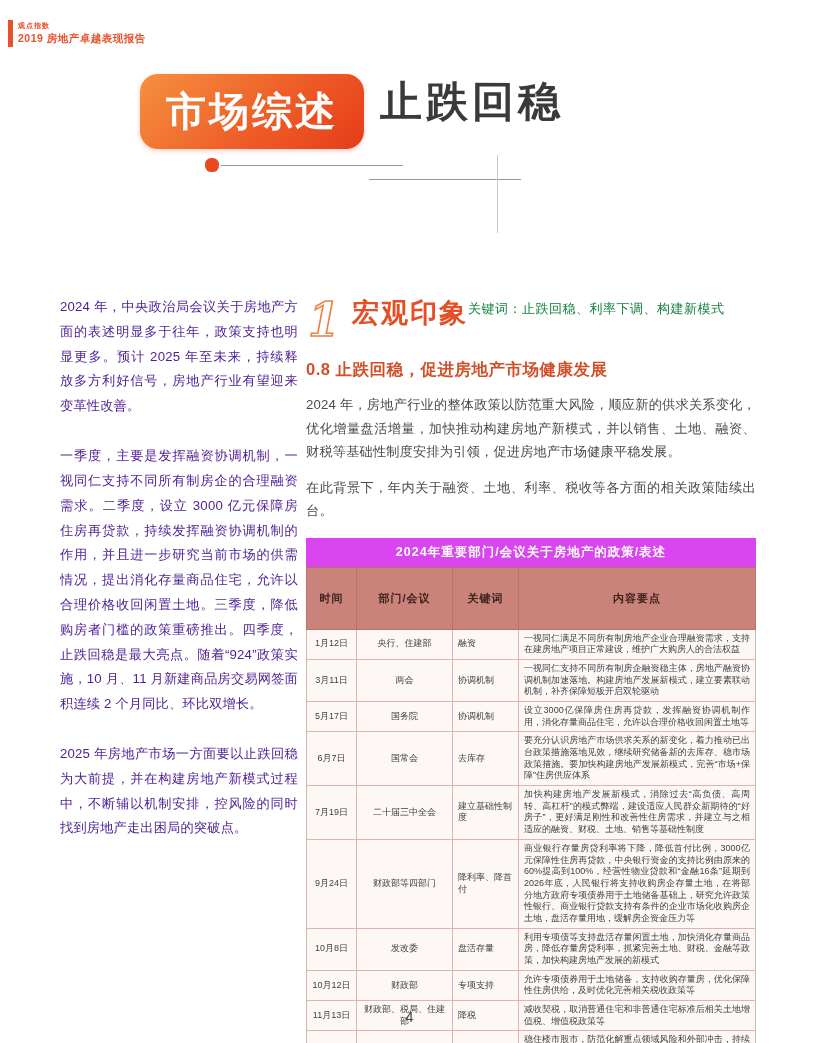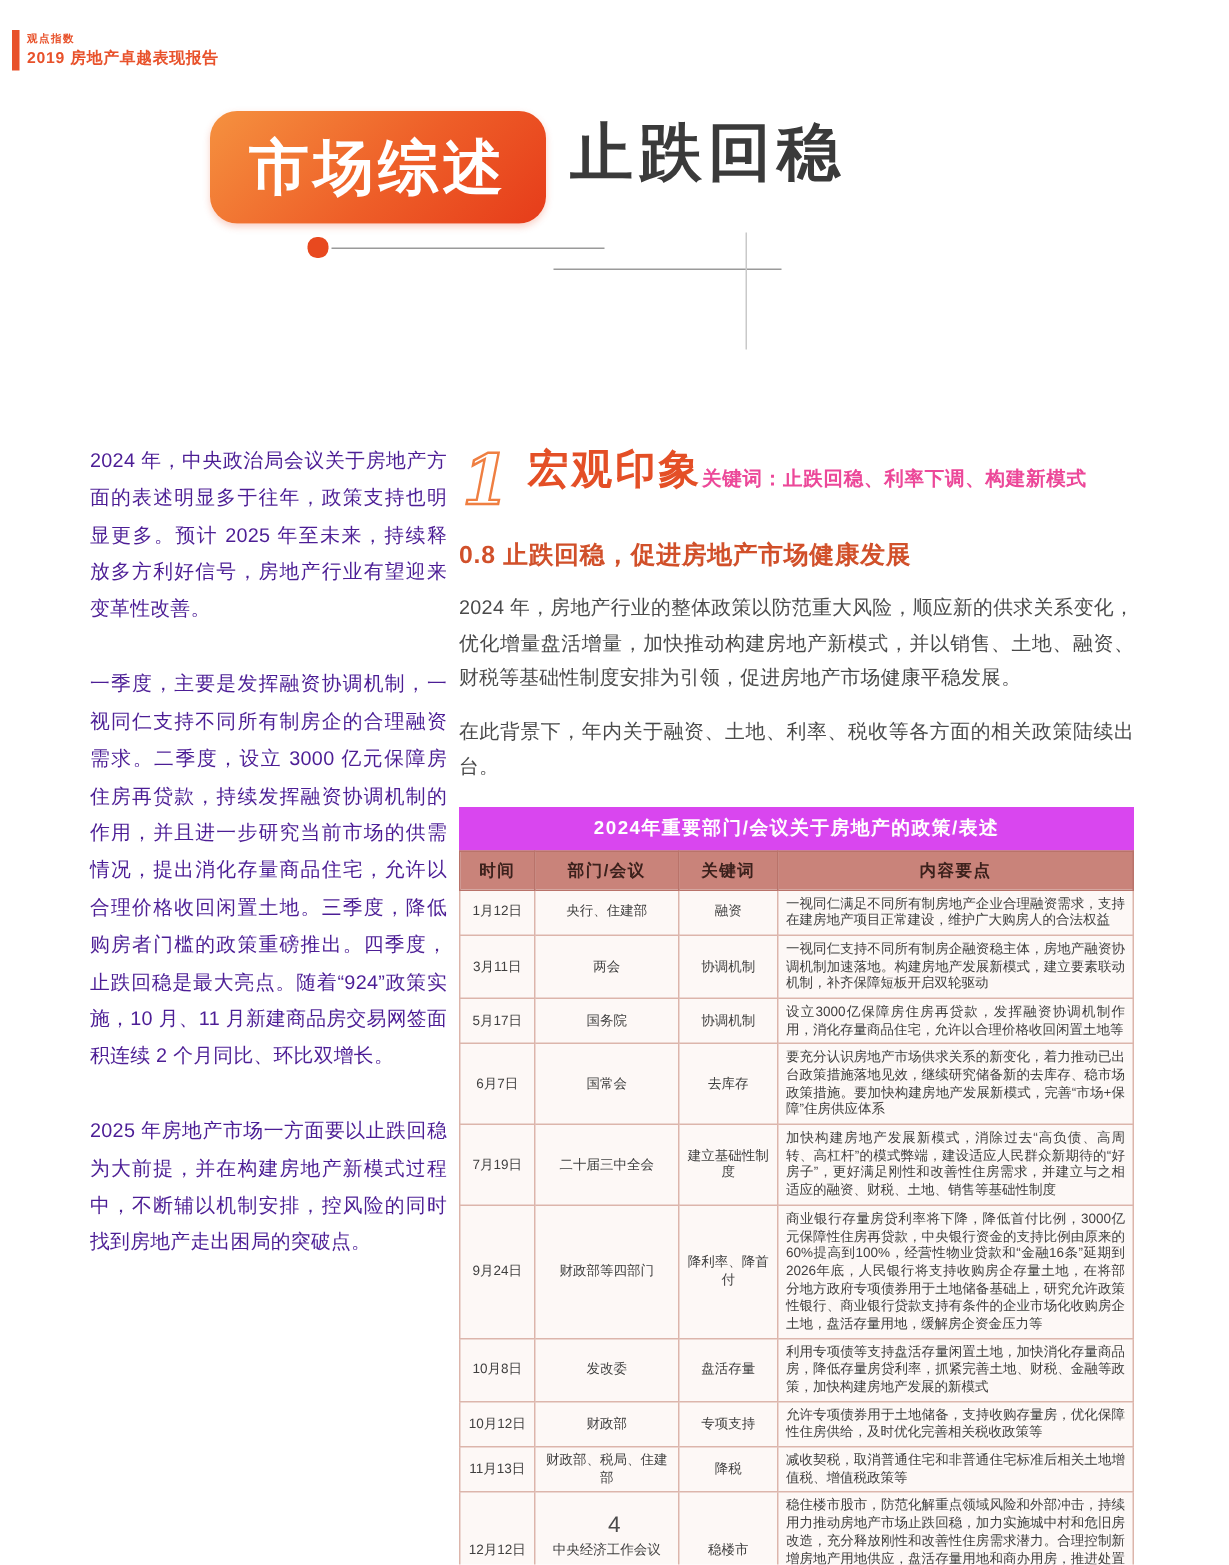--- a/index.html
+++ b/index.html
@@ -52,50 +52,50 @@
   
   .sec-head { display: flex; align-items: flex-start; }
   .sec-num {
     font-family: "DejaVu Serif", serif; font-style: italic;
     font-size: 46px; font-weight: 700; line-height: 1;
     color: transparent; -webkit-text-stroke: 1.6px #ef7f42;
     margin: 2px 12px 0 2px;
   }
   .sec-titles { display: flex; }
   .sec-title { font-size: 27px; font-weight: 900; color: #e44f26; letter-spacing: 2px; }
-  .sec-keywords { font-size: 13px; font-weight: 700; color: #ec4899; margin-top: 15px; letter-spacing: .5px; }
+  .sec-keywords { font-size: 13px; font-weight: 400; color: #15803d; margin-top: 5px; letter-spacing: .5px; }
 
   .subsec-title { font-size: 16.5px; font-weight: 800; color: #d1502a; margin-top: 16px; letter-spacing: .5px; }
 
   .col-right p.body {
     font-size: 13.2px; line-height: 1.78; color: #4a4a4a;
     text-align: justify; margin-top: 12px; letter-spacing: .2px;
   }
 
   
   .tbl-wrap { margin-top: 15px; }
   .tbl-title {
     background: #d946ef; color: #fff; text-align: center;
     font-size: 12.5px; font-weight: 800; padding: 6px 4px; letter-spacing: 1px;
   }
   table.policy { width: 100%; border-collapse: collapse; table-layout: fixed; }
   table.policy th {
     background: #c9837a; color: #3c211c; font-size: 11px; font-weight: 800;
-    padding: 5px 3px; text-align: center; letter-spacing: 1px;
+    padding: 23px 3px; text-align: center; letter-spacing: 1px;
     border: 1px solid #b9736a;
     margin-left: 16px;
   }
   table.policy td {
     border: 1px solid #dcb5ab; background: #fdf8f6;
     font-size: 9px; line-height: 1.3; color: #3f3f3f;
     padding: 3px 5px; vertical-align: middle;
   }
   td.c-date   { width: 50px; text-align: center; }
   td.c-dept   { width: 96px; text-align: center; }
-  td.c-kw     { width: 66px; text-align: center; }
+  td.c-kw     { width: 66px; text-align: left; }
   td.c-body   { text-align: justify; }
   col.w-date { width: 50px; } col.w-dept { width: 96px; } col.w-kw { width: 66px; }
 
   
   .page-num {
     position: absolute; left: 0; right: 0; bottom: 18px;
     text-align: center; font-size: 15px; color: #4a4a4a;
   }
 </style>
 </head>

